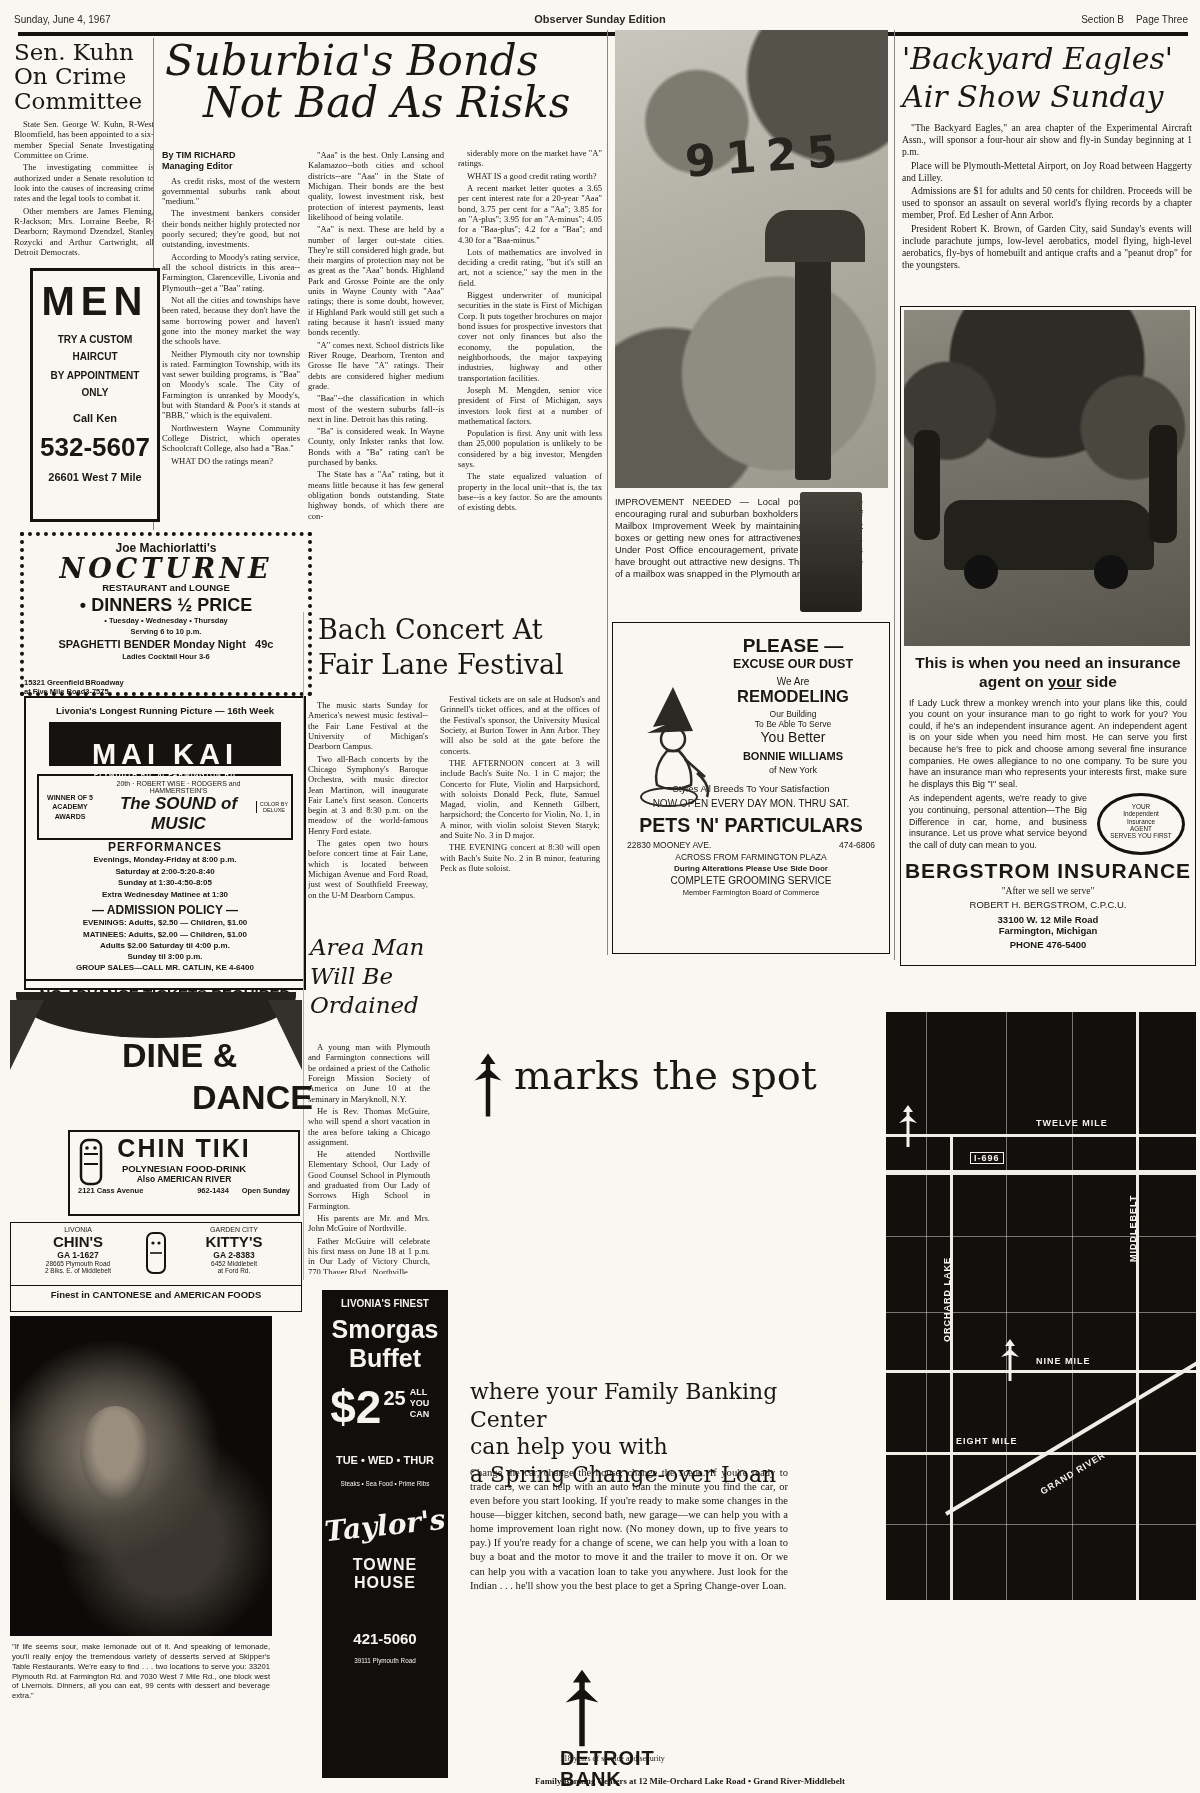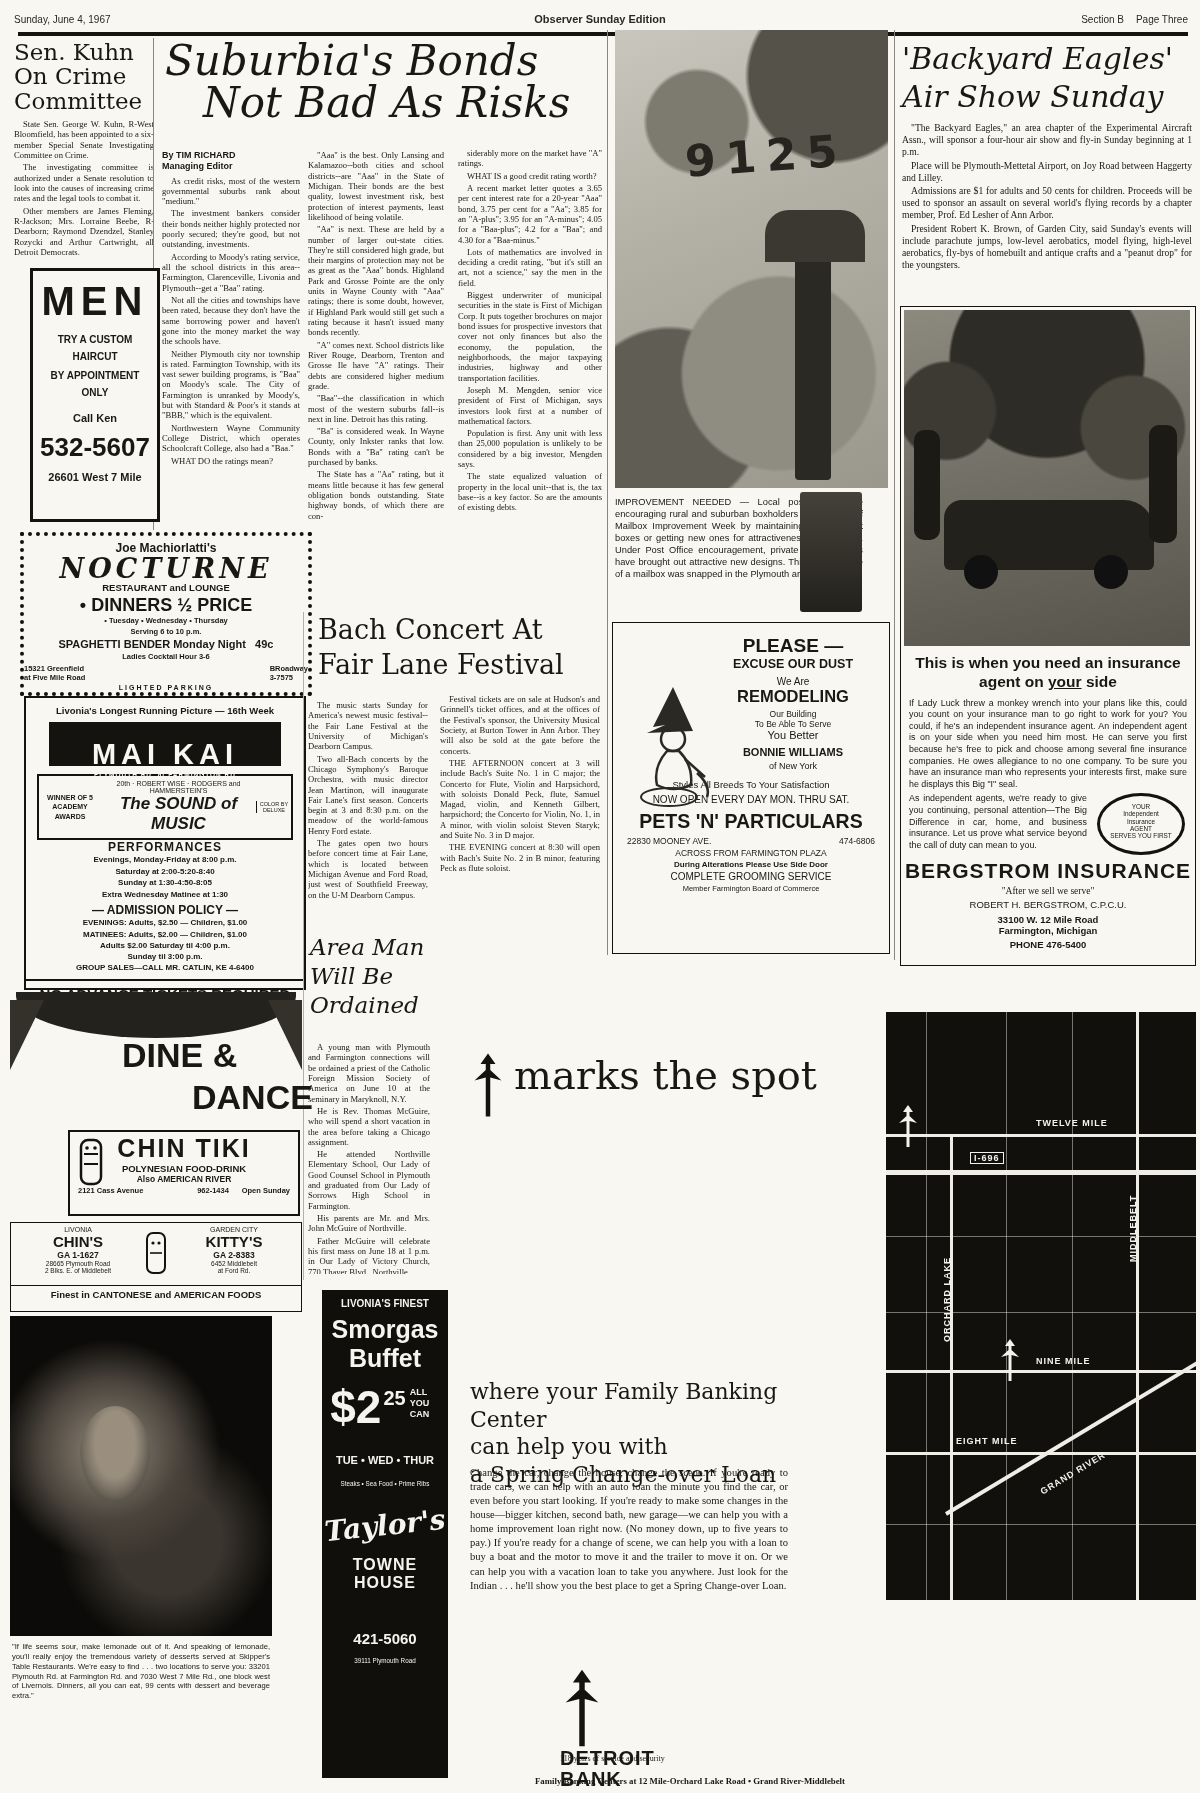--- a/index.html
+++ b/index.html
@@ -162,21 +162,21 @@
 
   <div class="abs ctr" style="left:20px;top:532px;width:284px;height:156px;border:4px dotted #15130f;background:#f8f7f2;">
     <div class="sans b" style="font-size:12px;margin-top:5px;">Joe Machiorlatti's</div>
     <div class="headline-italic b" style="font-size:27px;letter-spacing:4px;line-height:1;">NOCTURNE</div>
     <div class="sans b" style="font-size:9.5px;">RESTAURANT and LOUNGE</div>
     <div class="sans b" style="font-size:18px;margin-top:2px;">• DINNERS ½ PRICE</div>
     <div class="sans b" style="font-size:7.5px;">• Tuesday      • Wednesday      • Thursday</div>
     <div class="sans b" style="font-size:7.5px;margin-top:2px;">Serving 6 to 10 p.m.</div>
     <div class="sans b" style="font-size:11px;margin-top:2px;"><span>SPAGHETTI BENDER Monday Night</span>&nbsp;&nbsp;&nbsp;<span>49c</span></div>
     <div class="sans b" style="font-size:7.5px;margin-top:2px;">Ladies Cocktail Hour 3-6</div>
-    <div style="display:flex;justify-content:space-between;margin-top:3px;">
+    <div style="display:flex;justify-content:flex-start;margin-top:17px;">
       <div class="sans b" style="font-size:7.5px;text-align:left;">
         <div>15321 Greenfield</div>
         <div>at Five Mile Road</div>
       </div>
       <div class="sans b" style="font-size:7.5px;text-align:left;">
         <div>BRoadway</div>
         <div>3-7575</div>
       </div>
     </div>
     <div class="sans b" style="font-size:7px;margin-top:2px;letter-spacing:2px;">LIGHTED PARKING</div>
@@ -242,21 +242,21 @@
       <path d="M58 78 L78 96 M70 92 Q84 104 80 116" stroke="#2b2923" stroke-width="2.5" fill="none"></path>
       <ellipse cx="42" cy="116" rx="28" ry="9" fill="none" stroke="#2b2923" stroke-width="2"></ellipse>
     </svg>
     <div style="margin-left:95px;width:170px;">
       <div class="sans b" style="font-size:19px;margin-top:12px;">PLEASE —</div>
       <div class="sans b" style="font-size:12.5px;">EXCUSE OUR DUST</div>
       <div class="sans" style="font-size:10px;margin-top:5px;">We Are</div>
       <div class="sans b" style="font-size:16.5px;">REMODELING</div>
       <div class="sans" style="font-size:8.5px;margin-top:3px;">Our Building</div>
       <div class="sans" style="font-size:8.5px;">To Be Able To Serve</div>
-      <div class="sans" style="font-size:11px;">You Better</div>
+      <div class="sans" style="font-size:14px;">You Better</div>
       <div class="sans b" style="font-size:11px;margin-top:5px;">BONNIE WILLIAMS</div>
       <div class="sans" style="font-size:9px;margin-top:3px;">of New York</div>
     </div>
     <div class="sans" style="font-size:9.5px;margin-top:8px;">Styles All Breeds To Your Satisfaction</div>
     <div class="sans" style="font-size:10px;margin-top:4px;">NOW OPEN EVERY DAY MON. THRU SAT.</div>
     <div class="sans b" style="font-size:19.5px;margin-top:5px;">PETS 'N' PARTICULARS</div>
     <div style="display:flex;justify-content:space-between;padding:3px 14px 0;">
       <span class="sans" style="font-size:8.5px;">22830 MOONEY AVE.</span>
       <span class="sans" style="font-size:8.5px;">474-6806</span>
     </div>

